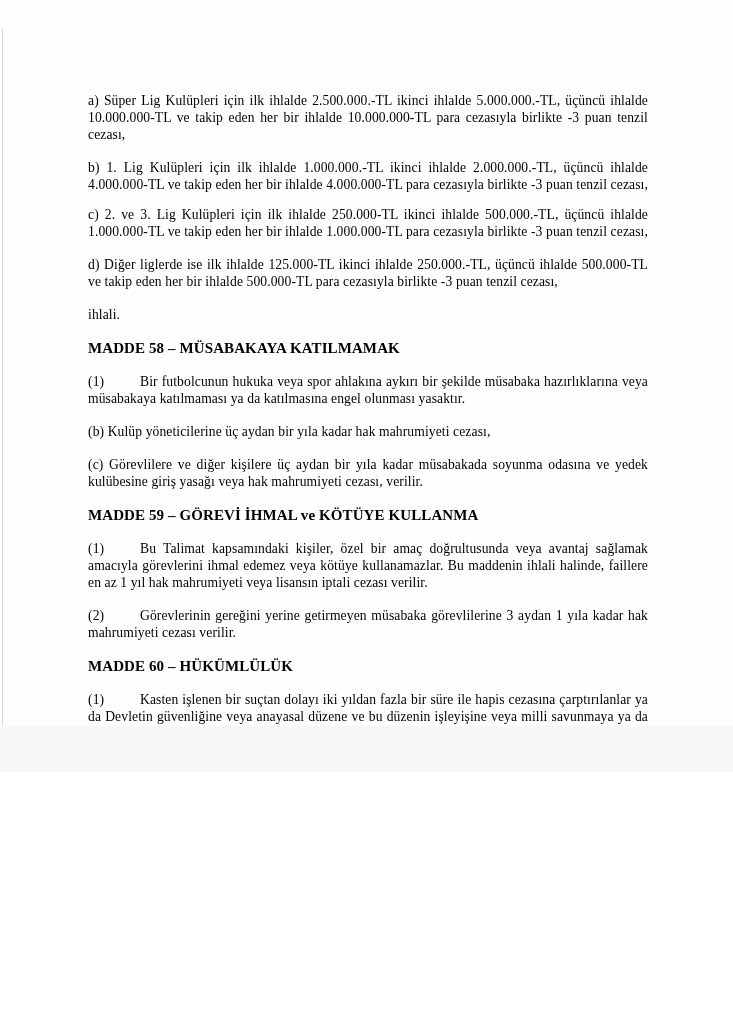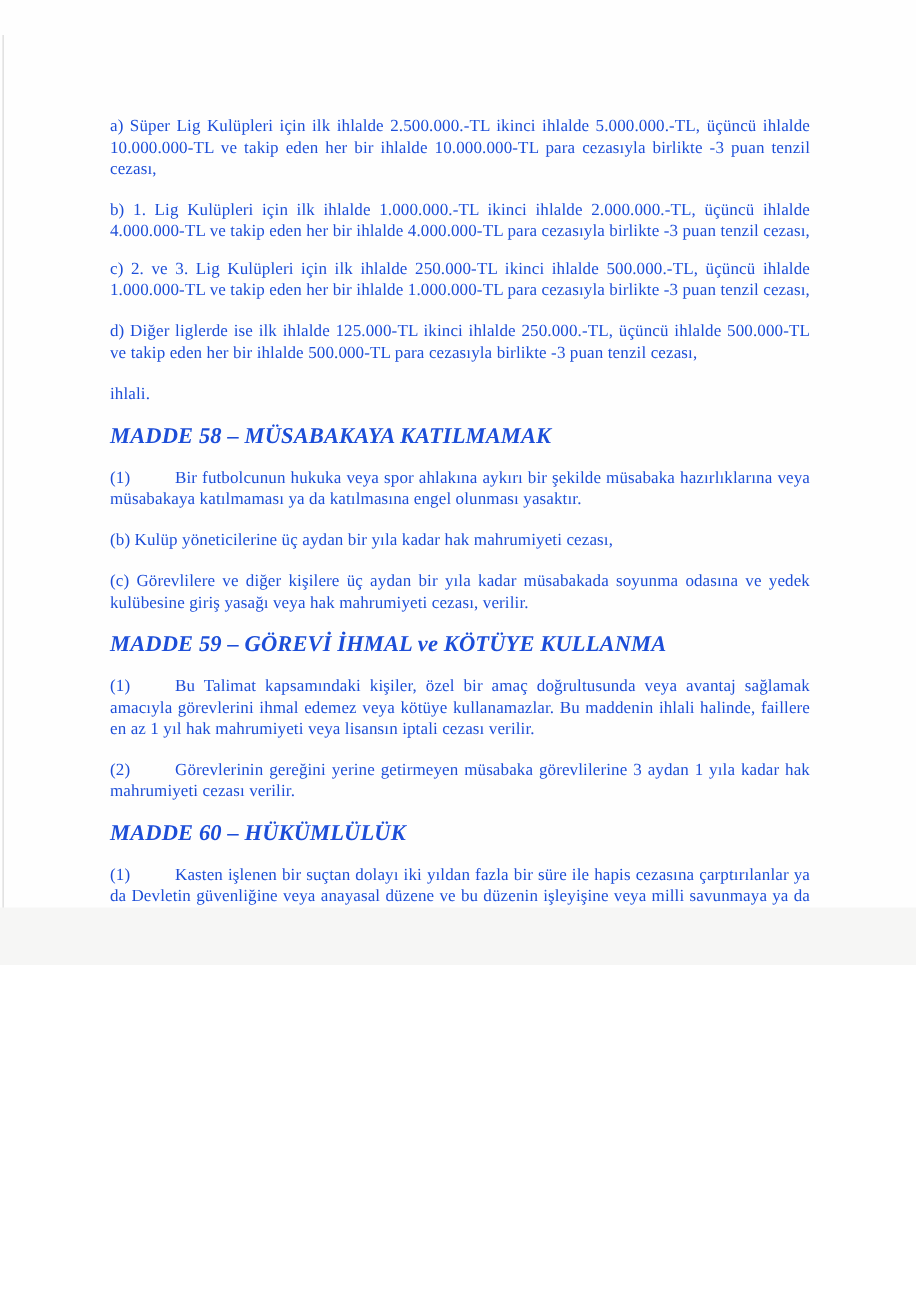--- a/index.html
+++ b/index.html
@@ -7,21 +7,21 @@
     padding: 0;
     background: #ffffff;
   }
   .page {
     position: relative;
     width: 733px;
     height: 772px;
     background: #fefefe;
     overflow: hidden;
     font-family: "Liberation Serif", "DejaVu Serif", serif;
-    color: #1d4ed8;
+    color: #000000;
     box-sizing: border-box;
     padding: 92px 85px 0 88px;
   }
   
   .scan-edge {
     position: absolute;
     left: 2px;
     top: 28px;
     bottom: 8px;
     width: 1px;
@@ -41,26 +41,25 @@
     font-size: 13.6px;
     line-height: 17px;
     text-align: justify;
     letter-spacing: 0.1px;
   }
   p.para.first { margin-top: 0; }
   p.para.nogap { margin-top: 13px; }
   p.para.wide-gap { margin-top: 16px; }
   p.heading {
     margin: 17px 0 0 0;
-    font-size: 18px;
+    font-size: 15px;
     line-height: 17px;
     font-weight: bold;
     text-align: left;
     letter-spacing: 0.1px;
-    font-style: italic;
   }
   .pnum {
     display: inline-block;
     width: 52px;
   }
   .page-number {
     position: absolute;
     top: 965px;
     right: 72px;
     font-size: 11px;

